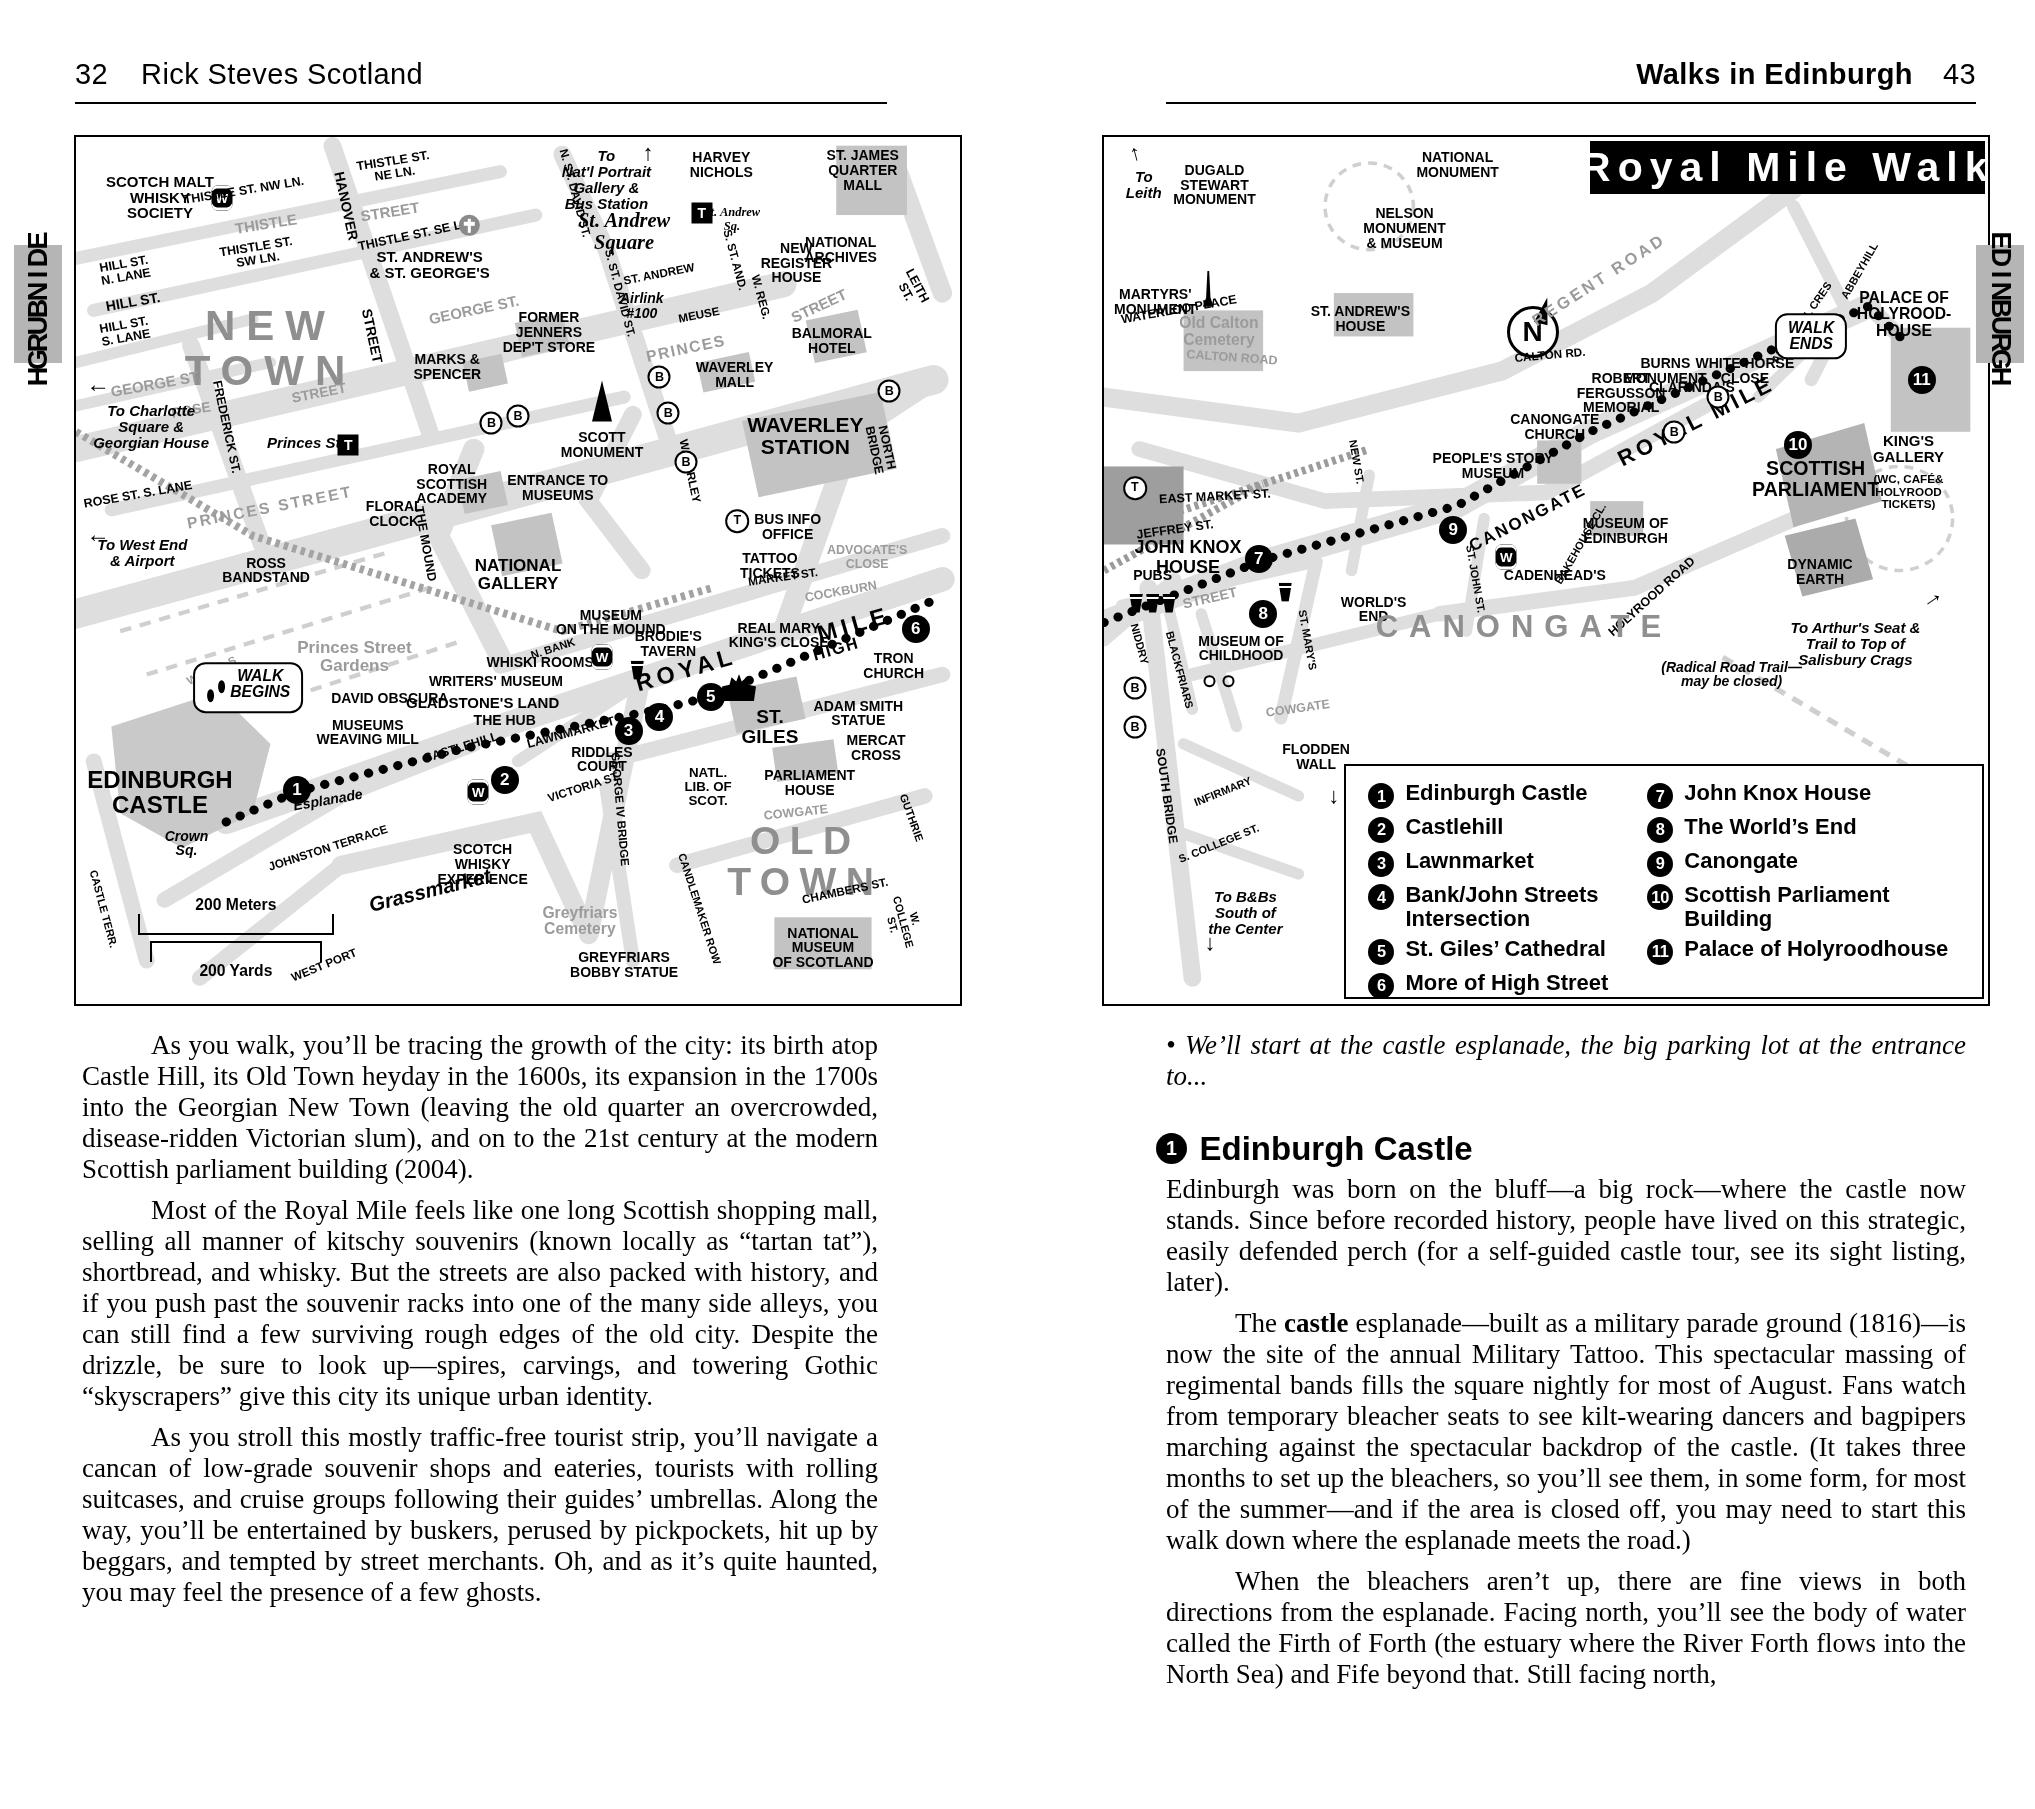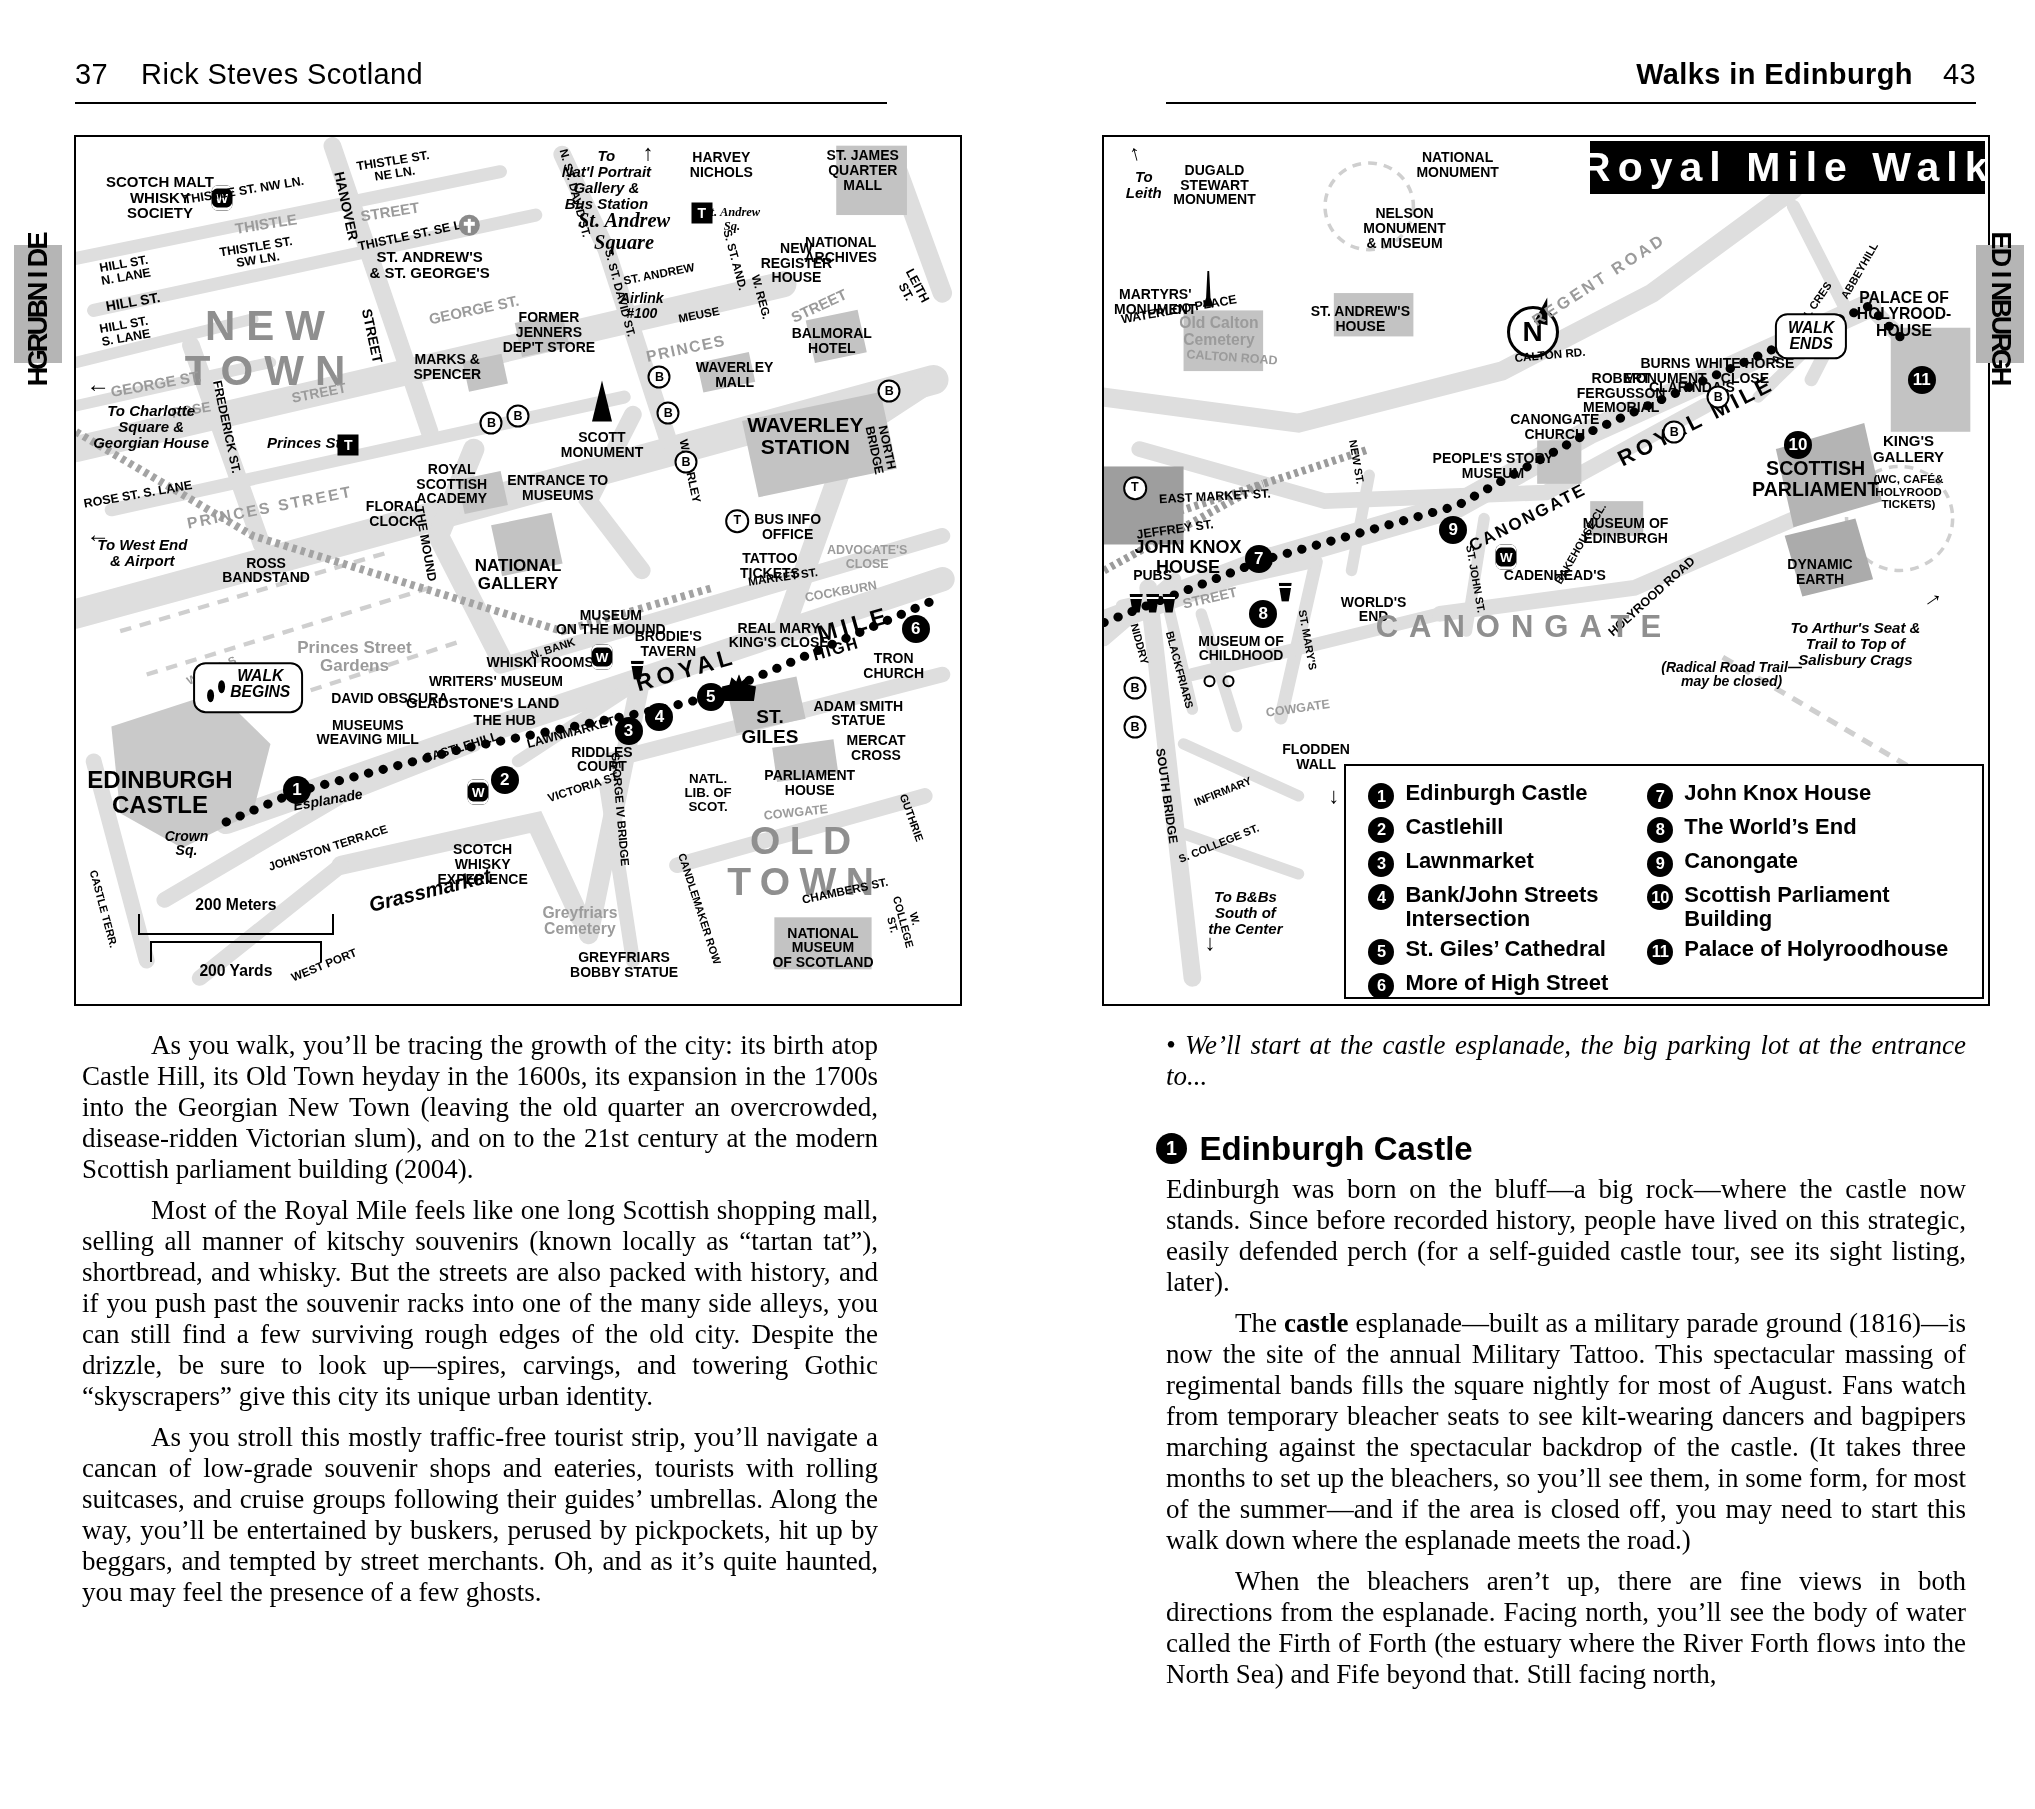--- a/index.html
+++ b/index.html
@@ -110,21 +110,21 @@
   .walk-heading{display:flex;align-items:center;gap:12.5px;margin:41px 0 9.4px;
            font-family:"Liberation Sans",sans-serif;font-size:33px;font-weight:700;text-indent:0;}
   .numcirc{flex:0 0 auto;width:31px;height:31px;border-radius:50%;background:#000;color:#fff;
            font-family:"Liberation Sans",sans-serif;font-size:19.6px;font-weight:700;
            display:inline-flex;align-items:center;justify-content:center;}
 </style>
 </head>
 <body>
 
 <div class="hdr hdr-left">
-  <span class="pagenum">37</span><span class="title-reg">Rick Steves Scotland</span>
+  <span class="pagenum">32</span><span class="title-reg">Rick Steves Scotland</span>
 </div>
 <div class="rule rule-left"></div>
 
 <div class="tab" id="tab-left">
   <div class="tab-bg"></div>
   <div class="tab-letters" id="tab-left-letters">
       <div class="tab-ch" style="transform: rotate(-90deg);">E</div>
       <div class="tab-ch" style="transform: rotate(-90deg);">D</div>
       <div class="tab-ch" style="transform: rotate(-90deg);">I</div>
       <div class="tab-ch" style="transform: rotate(-90deg);">N</div>
@@ -330,21 +330,21 @@
       <div class="lbl " style="left: 90.5%; top: 70.5%; font-size: 14px; transform: translate(-50%, -50%);"><span class="txt">MERCAT
 CROSS</span></div>
       <div class="lbl " style="left: 75%; top: 63.5%; transform: translate(-50%, -50%);"><span class="icon icon-cath"></span></div>
       <div class="lbl " style="left: 78.5%; top: 68%; font-size: 19px; transform: translate(-50%, -50%);"><span class="txt">ST.
 GILES</span></div>
       <div class="lbl " style="left: 56%; top: 68.8%; font-size: 12.5px; transform: translate(-50%, -50%) rotate(-15deg);"><span class="txt">LAWNMARKET</span></div>
       <div class="lbl " style="left: 43.5%; top: 70.5%; font-size: 12.5px; transform: translate(-50%, -50%) rotate(-17deg);"><span class="txt">CASTLEHILL</span></div>
       <div class="lbl " style="left: 59.5%; top: 71.8%; font-size: 14px; transform: translate(-50%, -50%);"><span class="txt">RIDDLES
 COURT</span></div>
       <div class="lbl " style="left: 57.5%; top: 75%; font-size: 11.7px; transform: translate(-50%, -50%) rotate(-18deg);"><span class="txt">VICTORIA ST.</span></div>
-      <div class="lbl " style="left: 71.5%; top: 75%; font-size: 13.3px; transform: translate(-50%, -50%); margin-top: 6px;"><span class="txt">NATL.
+      <div class="lbl " style="left: 71.5%; top: 75%; font-size: 13.3px; transform: translate(-50%, -50%);"><span class="txt">NATL.
 LIB. OF
 SCOT.</span></div>
       <div class="lbl " style="left: 83%; top: 74.5%; font-size: 14px; transform: translate(-50%, -50%);"><span class="txt">PARLIAMENT
 HOUSE</span></div>
       <div class="lbl g" style="left: 81.5%; top: 78%; font-size: 12.5px; transform: translate(-50%, -50%) rotate(-6deg);"><span class="txt">COWGATE</span></div>
       <div class="lbl big" style="left: 82.5%; top: 83.5%; font-size: 39px; transform: translate(-50%, -50%); letter-spacing: 9.4px;"><span class="txt">OLD
 TOWN</span></div>
       <div class="lbl " style="left: 94.5%; top: 78.5%; font-size: 11px; transform: translate(-50%, -50%) rotate(70deg);"><span class="txt">GUTHRIE</span></div>
       <div class="lbl " style="left: 61.5%; top: 77.5%; font-size: 11.7px; transform: translate(-50%, -50%) rotate(85deg);"><span class="txt">GEORGE IV BRIDGE</span></div>
       <div class="lbl " style="left: 87%; top: 87%; font-size: 11.7px; transform: translate(-50%, -50%) rotate(-12deg);"><span class="txt">CHAMBERS ST.</span></div>

